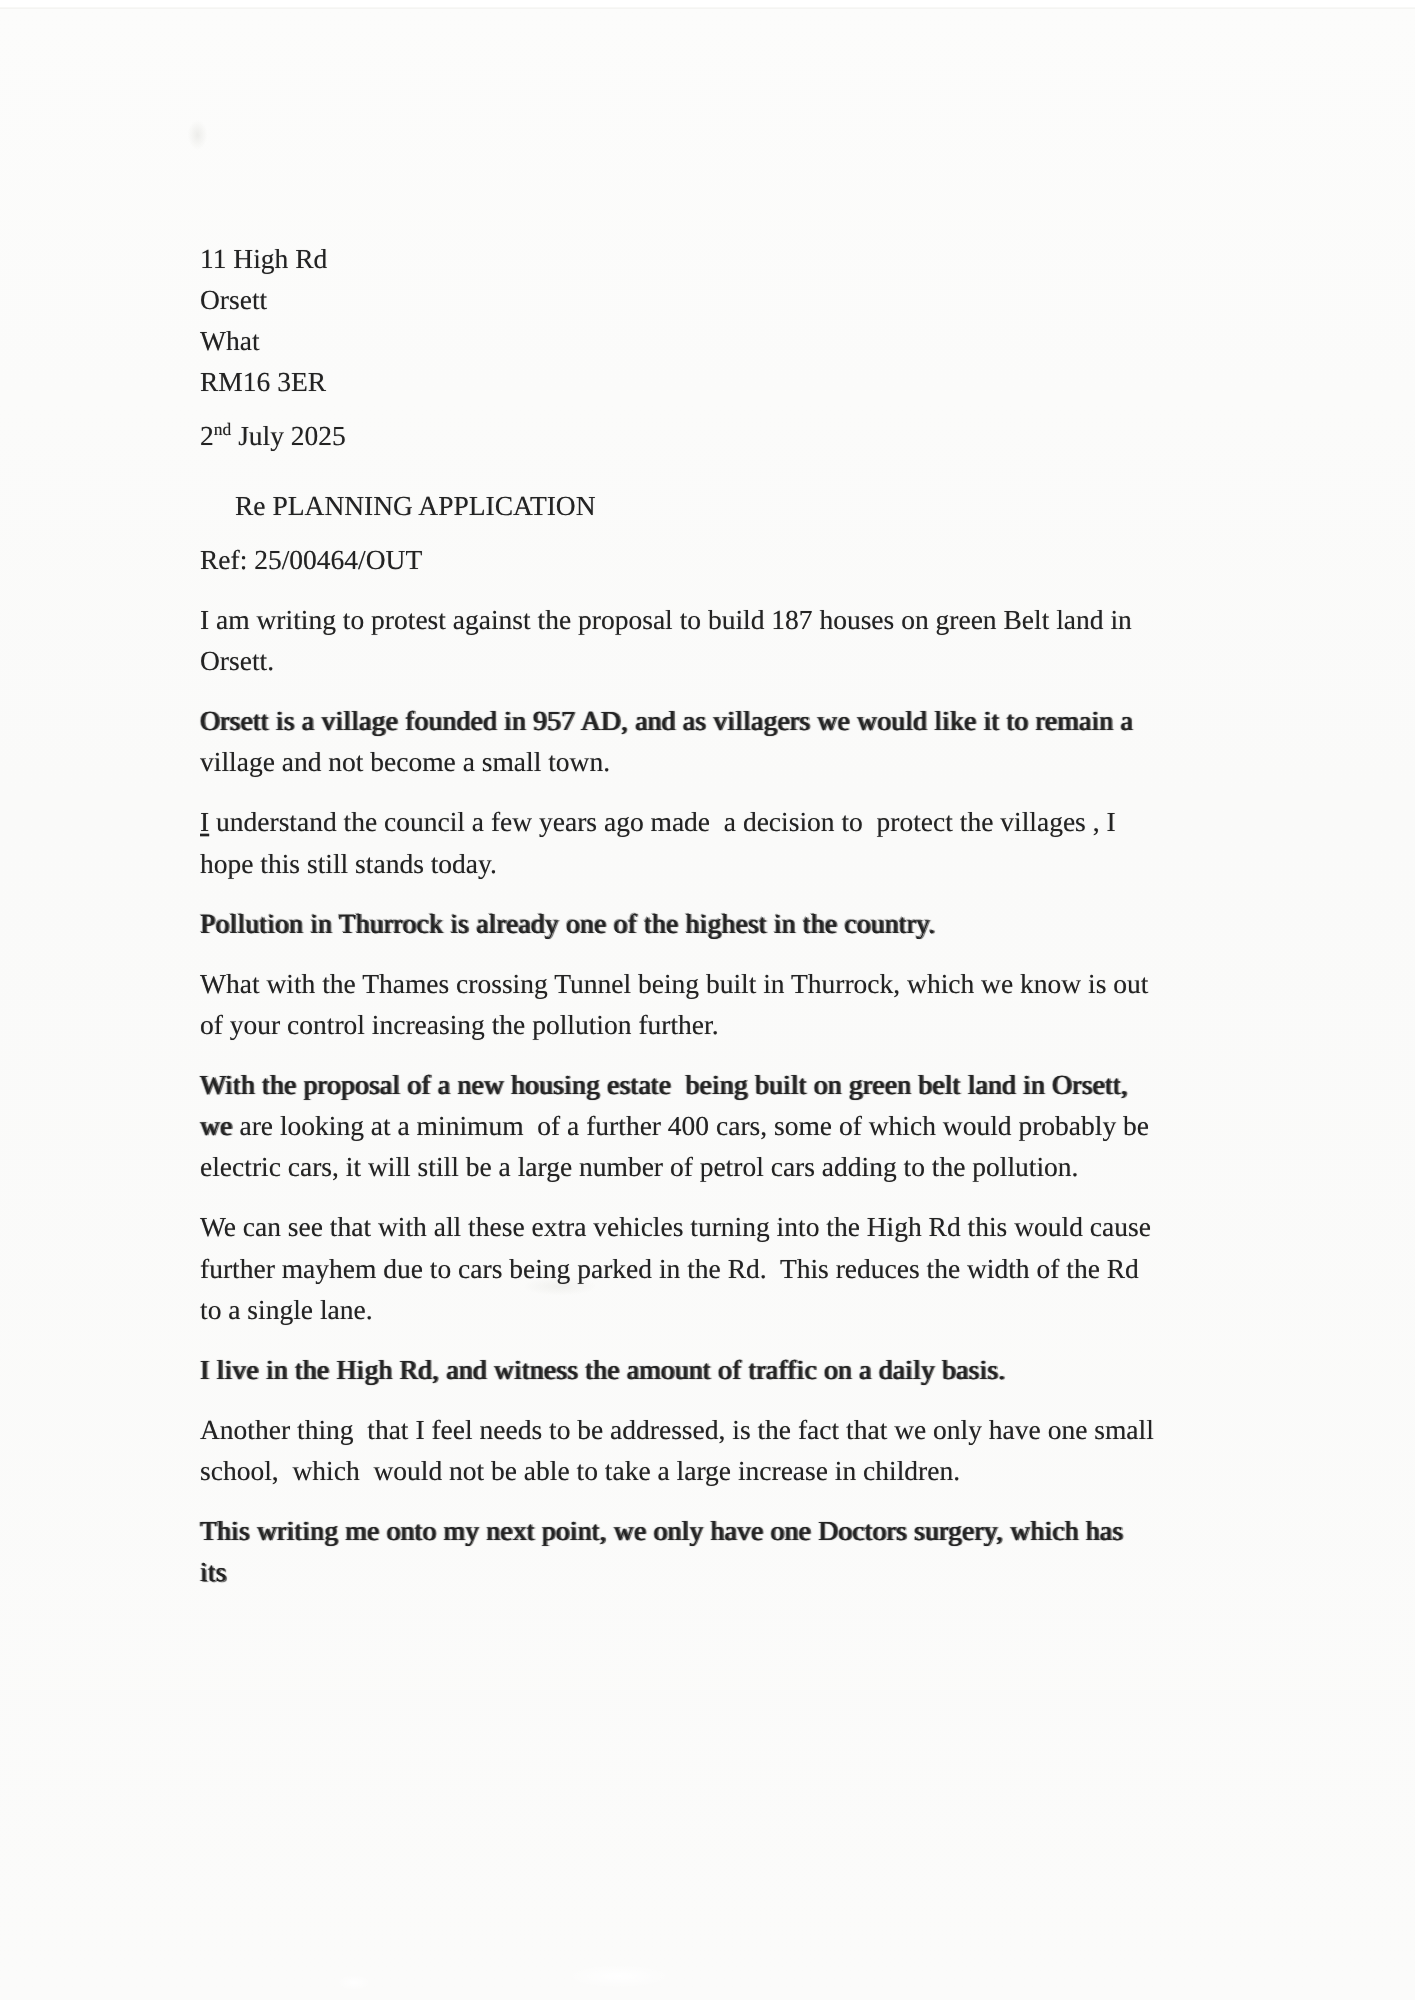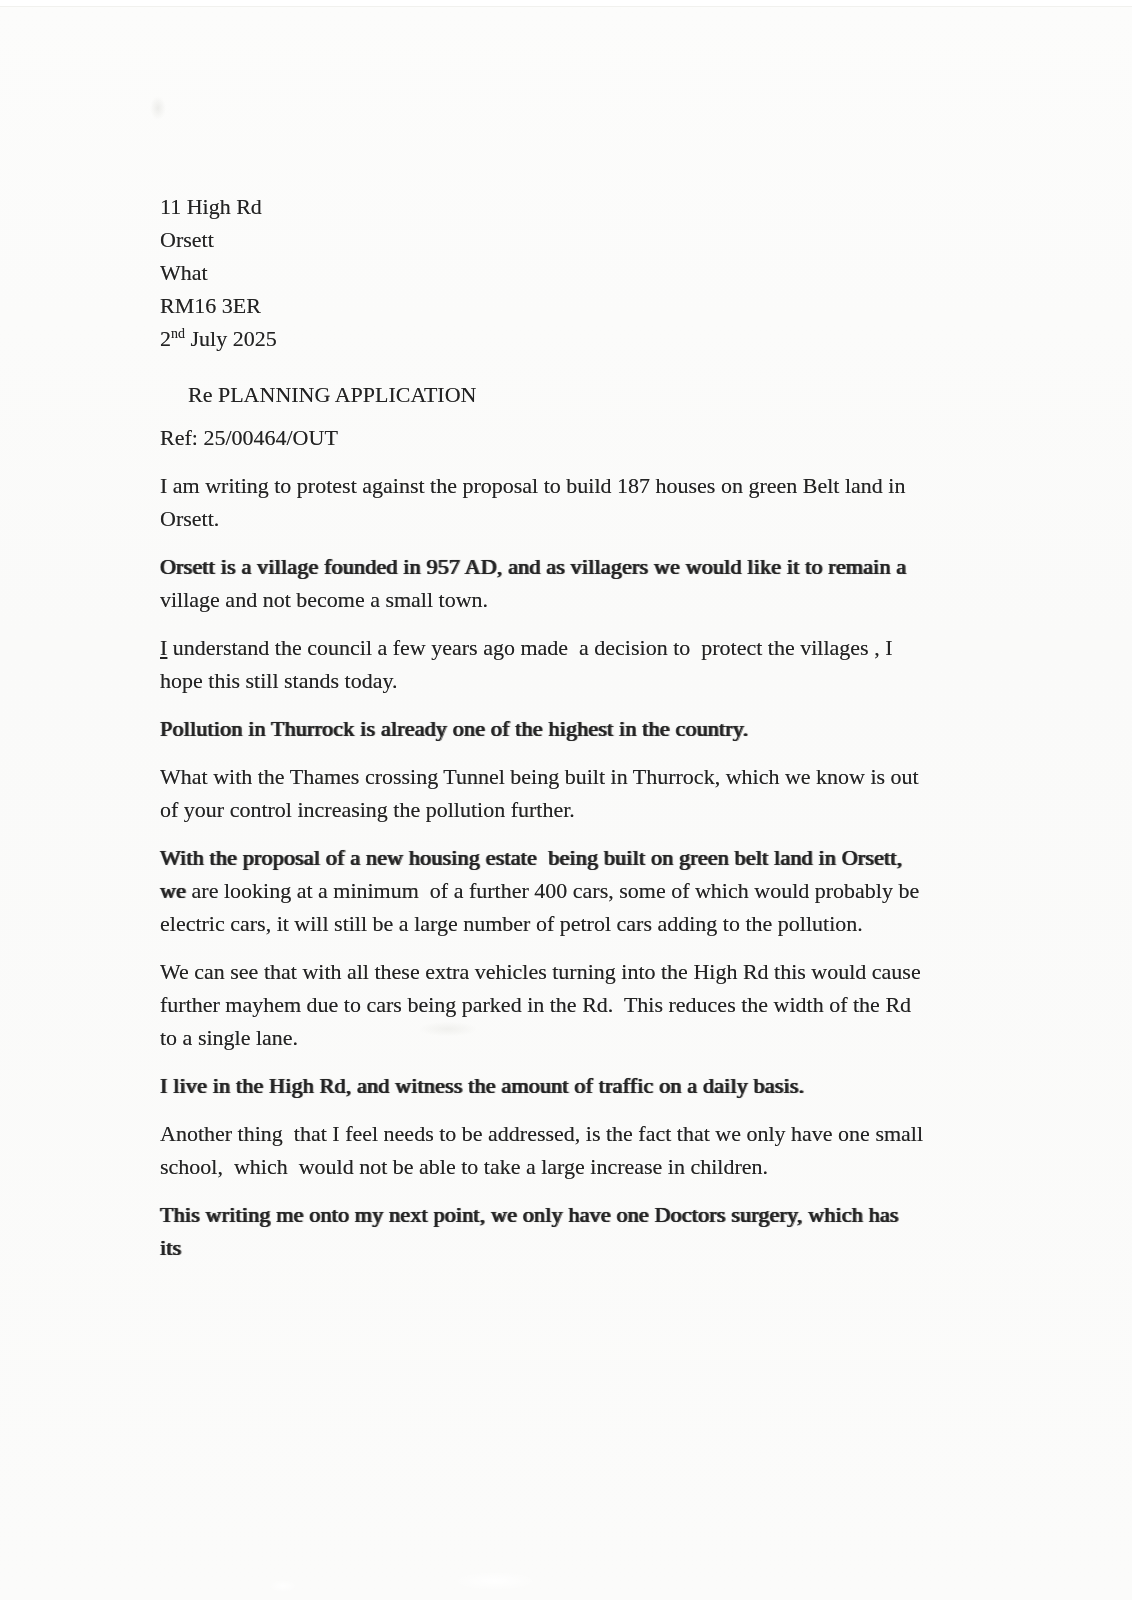--- a/index.html
+++ b/index.html
@@ -29,21 +29,21 @@
   .letter-body {
     position: absolute;
     top: 190px;
     left: 160px;
     width: 780px;
     font-size: 22px;
     line-height: 33px;
     text-shadow: 0 0 0.6px rgba(35,35,35,0.5);
   }
   .address-line { white-space: nowrap; }
-  .letter-date { }
+  .letter-date { margin-top: 10px; }
   .letter-date sup {
     font-size: 14px;
     line-height: 0;
     vertical-align: super;
   }
   .subject-line { margin-top: 23px; margin-left: 28px; }
   .reference-line { margin-top: 10px; }
   p.body-paragraph {
     margin: 15px 16px 0 0;
   }

